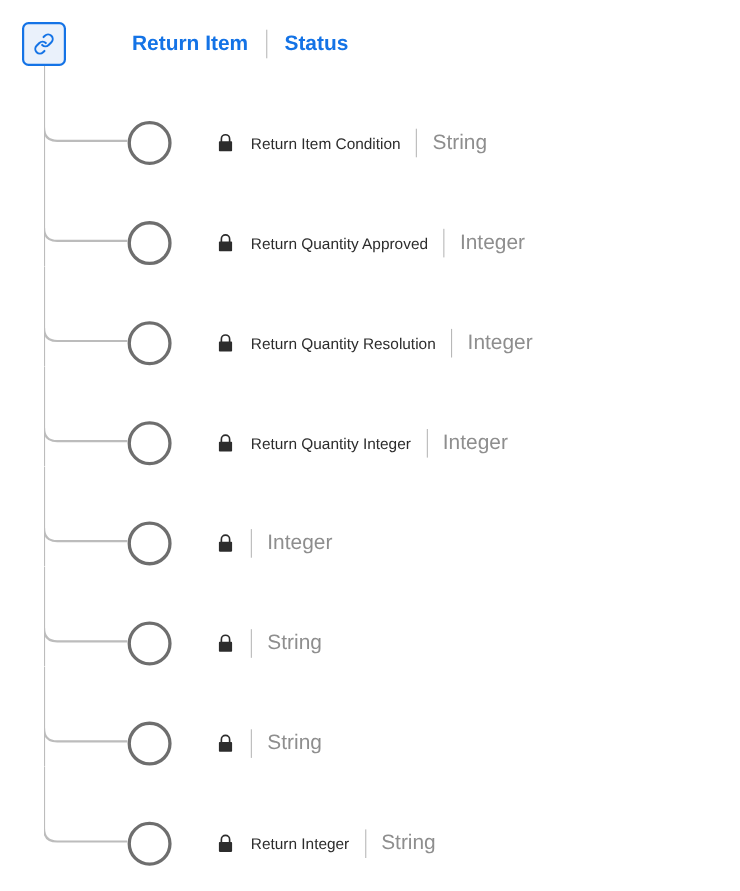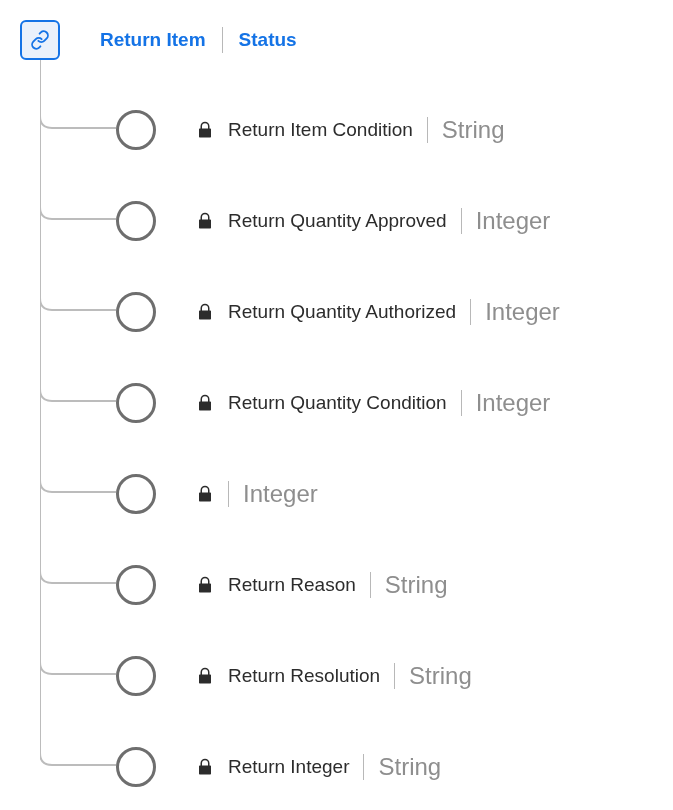--- a/index.html
+++ b/index.html
@@ -13,20 +13,21 @@
       padding: 20px;
       width: 673px;
       height: 810px;
     }
     .tree-container {
       position: relative;
     }
     .root-node {
       display: flex;
       align-items: center;
+      gap: 20px;
     }
     .root-icon-box {
       width: 40px;
       height: 40px;
       border: 2px solid #1473e6;
       border-radius: 6px;
       background: #eaf1fb;
       display: flex;
       align-items: center;
       justify-content: center;
@@ -90,26 +91,26 @@
       gap: 14px;
       margin-left: 40px;
     }
     .lock-icon {
       width: 18px;
       height: 18px;
       flex-shrink: 0;
     }
     .child-name {
       color: #2c2c2c;
-      font-size: 19px;
+      font-size: 14px;
       font-weight: 400;
     }
     .child-type {
       color: #8e8e8e;
-      font-size: 24px;
+      font-size: 19px;
       font-weight: 400;
     }
   </style>
 </head>
 <body>
 
 <div class="tree-container">
   <div class="root-node">
     <div class="root-icon-box">
       <svg width="20" height="20" viewBox="0 0 24 24" fill="none" stroke="#1473e6" stroke-width="2.2" stroke-linecap="round" stroke-linejoin="round">
@@ -158,80 +159,78 @@
       <div class="child-row">
         <svg class="child-connector" width="76" height="91">
           <path d="M 0 0 L 0 91" stroke="#bcbcbc" stroke-width="2" fill="none"></path>
           <path d="M 0 56 Q 0 68 12 68 L 76 68" stroke="#bcbcbc" stroke-width="2" fill="none"></path>
         </svg>
         <div class="child-circle"></div>
         <div class="child-content">
           <svg class="lock-icon" width="18" height="18" viewBox="0 0 24 24">
             <path d="M6 10V7a6 6 0 0 1 12 0v3h1a1 1 0 0 1 1 1v10a1 1 0 0 1-1 1H5a1 1 0 0 1-1-1V11a1 1 0 0 1 1-1h1zm2 0h8V7a4 4 0 0 0-8 0v3z" fill="#2c2c2c"></path>
           </svg>
-          <span class="child-name">Return Quantity Authorized</span>
-          <span class="divider-v"></span>
-          <span class="child-type">Integer</span>
-        </div>
-      </div>
-      <div class="child-row">
-        <svg class="child-connector" width="76" height="91">
-          <path d="M 0 0 L 0 91" stroke="#bcbcbc" stroke-width="2" fill="none"></path>
-          <path d="M 0 56 Q 0 68 12 68 L 76 68" stroke="#bcbcbc" stroke-width="2" fill="none"></path>
-        </svg>
-        <div class="child-circle"></div>
-        <div class="child-content">
-          <svg class="lock-icon" width="18" height="18" viewBox="0 0 24 24">
-            <path d="M6 10V7a6 6 0 0 1 12 0v3h1a1 1 0 0 1 1 1v10a1 1 0 0 1-1 1H5a1 1 0 0 1-1-1V11a1 1 0 0 1 1-1h1zm2 0h8V7a4 4 0 0 0-8 0v3z" fill="#2c2c2c"></path>
-          </svg>
-          <span class="child-name">Return Quantity Condition</span>
-          <span class="divider-v"></span>
-          <span class="child-type">Integer</span>
-        </div>
-      </div>
-      <div class="child-row">
-        <svg class="child-connector" width="76" height="91">
-          <path d="M 0 0 L 0 91" stroke="#bcbcbc" stroke-width="2" fill="none"></path>
-          <path d="M 0 56 Q 0 68 12 68 L 76 68" stroke="#bcbcbc" stroke-width="2" fill="none"></path>
-        </svg>
-        <div class="child-circle"></div>
-        <div class="child-content">
-          <svg class="lock-icon" width="18" height="18" viewBox="0 0 24 24">
-            <path d="M6 10V7a6 6 0 0 1 12 0v3h1a1 1 0 0 1 1 1v10a1 1 0 0 1-1 1H5a1 1 0 0 1-1-1V11a1 1 0 0 1 1-1h1zm2 0h8V7a4 4 0 0 0-8 0v3z" fill="#2c2c2c"></path>
-          </svg>
-          <span class="divider-v"></span>
-          <span class="child-type">Integer</span>
-        </div>
-      </div>
-      <div class="child-row">
-        <svg class="child-connector" width="76" height="91">
-          <path d="M 0 0 L 0 91" stroke="#bcbcbc" stroke-width="2" fill="none"></path>
-          <path d="M 0 56 Q 0 68 12 68 L 76 68" stroke="#bcbcbc" stroke-width="2" fill="none"></path>
-        </svg>
-        <div class="child-circle"></div>
-        <div class="child-content">
-          <svg class="lock-icon" width="18" height="18" viewBox="0 0 24 24">
-            <path d="M6 10V7a6 6 0 0 1 12 0v3h1a1 1 0 0 1 1 1v10a1 1 0 0 1-1 1H5a1 1 0 0 1-1-1V11a1 1 0 0 1 1-1h1zm2 0h8V7a4 4 0 0 0-8 0v3z" fill="#2c2c2c"></path>
-          </svg>
-          <span class="child-name">Return Reason</span>
-          <span class="divider-v"></span>
-          <span class="child-type">String</span>
-        </div>
-      </div>
-      <div class="child-row">
-        <svg class="child-connector" width="76" height="91">
-          <path d="M 0 0 L 0 91" stroke="#bcbcbc" stroke-width="2" fill="none"></path>
-          <path d="M 0 56 Q 0 68 12 68 L 76 68" stroke="#bcbcbc" stroke-width="2" fill="none"></path>
-        </svg>
-        <div class="child-circle"></div>
-        <div class="child-content">
-          <svg class="lock-icon" width="18" height="18" viewBox="0 0 24 24">
-            <path d="M6 10V7a6 6 0 0 1 12 0v3h1a1 1 0 0 1 1 1v10a1 1 0 0 1-1 1H5a1 1 0 0 1-1-1V11a1 1 0 0 1 1-1h1zm2 0h8V7a4 4 0 0 0-8 0v3z" fill="#2c2c2c"></path>
-          </svg>
-          <span class="child-name">Return Resolution</span>
+          <span class="child-name">Return Quantity Resolution</span>
+          <span class="divider-v"></span>
+          <span class="child-type">Integer</span>
+        </div>
+      </div>
+      <div class="child-row">
+        <svg class="child-connector" width="76" height="91">
+          <path d="M 0 0 L 0 91" stroke="#bcbcbc" stroke-width="2" fill="none"></path>
+          <path d="M 0 56 Q 0 68 12 68 L 76 68" stroke="#bcbcbc" stroke-width="2" fill="none"></path>
+        </svg>
+        <div class="child-circle"></div>
+        <div class="child-content">
+          <svg class="lock-icon" width="18" height="18" viewBox="0 0 24 24">
+            <path d="M6 10V7a6 6 0 0 1 12 0v3h1a1 1 0 0 1 1 1v10a1 1 0 0 1-1 1H5a1 1 0 0 1-1-1V11a1 1 0 0 1 1-1h1zm2 0h8V7a4 4 0 0 0-8 0v3z" fill="#2c2c2c"></path>
+          </svg>
+          <span class="child-name">Return Quantity Integer</span>
+          <span class="divider-v"></span>
+          <span class="child-type">Integer</span>
+        </div>
+      </div>
+      <div class="child-row">
+        <svg class="child-connector" width="76" height="91">
+          <path d="M 0 0 L 0 91" stroke="#bcbcbc" stroke-width="2" fill="none"></path>
+          <path d="M 0 56 Q 0 68 12 68 L 76 68" stroke="#bcbcbc" stroke-width="2" fill="none"></path>
+        </svg>
+        <div class="child-circle"></div>
+        <div class="child-content">
+          <svg class="lock-icon" width="18" height="18" viewBox="0 0 24 24">
+            <path d="M6 10V7a6 6 0 0 1 12 0v3h1a1 1 0 0 1 1 1v10a1 1 0 0 1-1 1H5a1 1 0 0 1-1-1V11a1 1 0 0 1 1-1h1zm2 0h8V7a4 4 0 0 0-8 0v3z" fill="#2c2c2c"></path>
+          </svg>
+          <span class="divider-v"></span>
+          <span class="child-type">Integer</span>
+        </div>
+      </div>
+      <div class="child-row">
+        <svg class="child-connector" width="76" height="91">
+          <path d="M 0 0 L 0 91" stroke="#bcbcbc" stroke-width="2" fill="none"></path>
+          <path d="M 0 56 Q 0 68 12 68 L 76 68" stroke="#bcbcbc" stroke-width="2" fill="none"></path>
+        </svg>
+        <div class="child-circle"></div>
+        <div class="child-content">
+          <svg class="lock-icon" width="18" height="18" viewBox="0 0 24 24">
+            <path d="M6 10V7a6 6 0 0 1 12 0v3h1a1 1 0 0 1 1 1v10a1 1 0 0 1-1 1H5a1 1 0 0 1-1-1V11a1 1 0 0 1 1-1h1zm2 0h8V7a4 4 0 0 0-8 0v3z" fill="#2c2c2c"></path>
+          </svg>
+          <span class="divider-v"></span>
+          <span class="child-type">String</span>
+        </div>
+      </div>
+      <div class="child-row">
+        <svg class="child-connector" width="76" height="91">
+          <path d="M 0 0 L 0 91" stroke="#bcbcbc" stroke-width="2" fill="none"></path>
+          <path d="M 0 56 Q 0 68 12 68 L 76 68" stroke="#bcbcbc" stroke-width="2" fill="none"></path>
+        </svg>
+        <div class="child-circle"></div>
+        <div class="child-content">
+          <svg class="lock-icon" width="18" height="18" viewBox="0 0 24 24">
+            <path d="M6 10V7a6 6 0 0 1 12 0v3h1a1 1 0 0 1 1 1v10a1 1 0 0 1-1 1H5a1 1 0 0 1-1-1V11a1 1 0 0 1 1-1h1zm2 0h8V7a4 4 0 0 0-8 0v3z" fill="#2c2c2c"></path>
+          </svg>
           <span class="divider-v"></span>
           <span class="child-type">String</span>
         </div>
       </div>
       <div class="child-row">
         <svg class="child-connector" width="76" height="91">
           <path d="M 0 0 L 0 56 Q 0 68 12 68 L 76 68" stroke="#bcbcbc" stroke-width="2" fill="none"></path>
         </svg>
         <div class="child-circle"></div>
         <div class="child-content">

